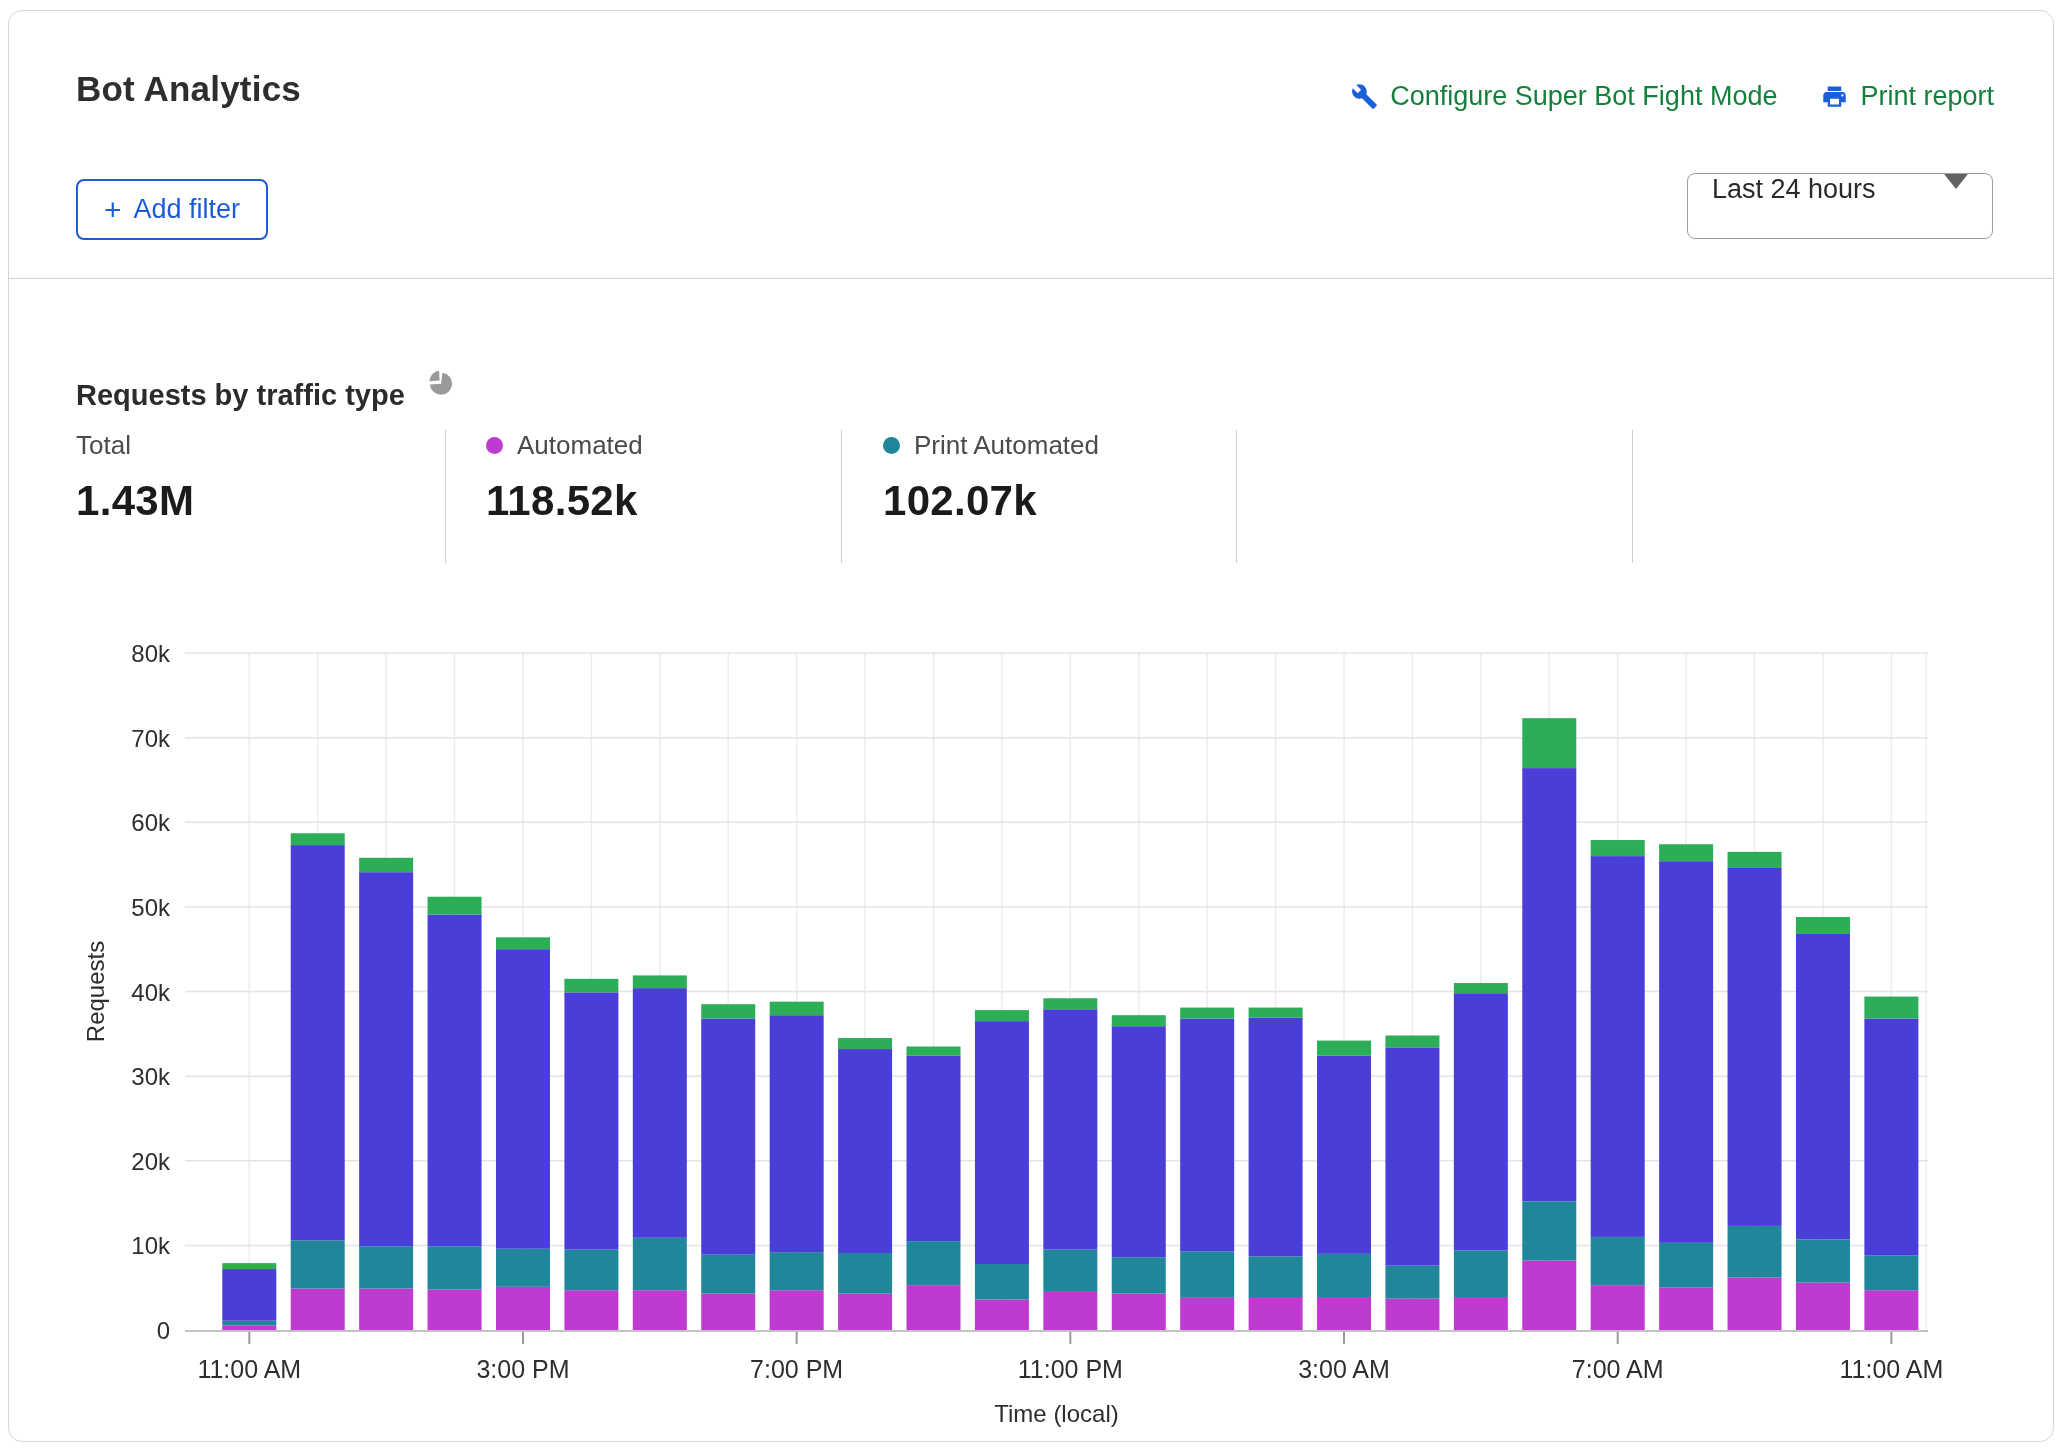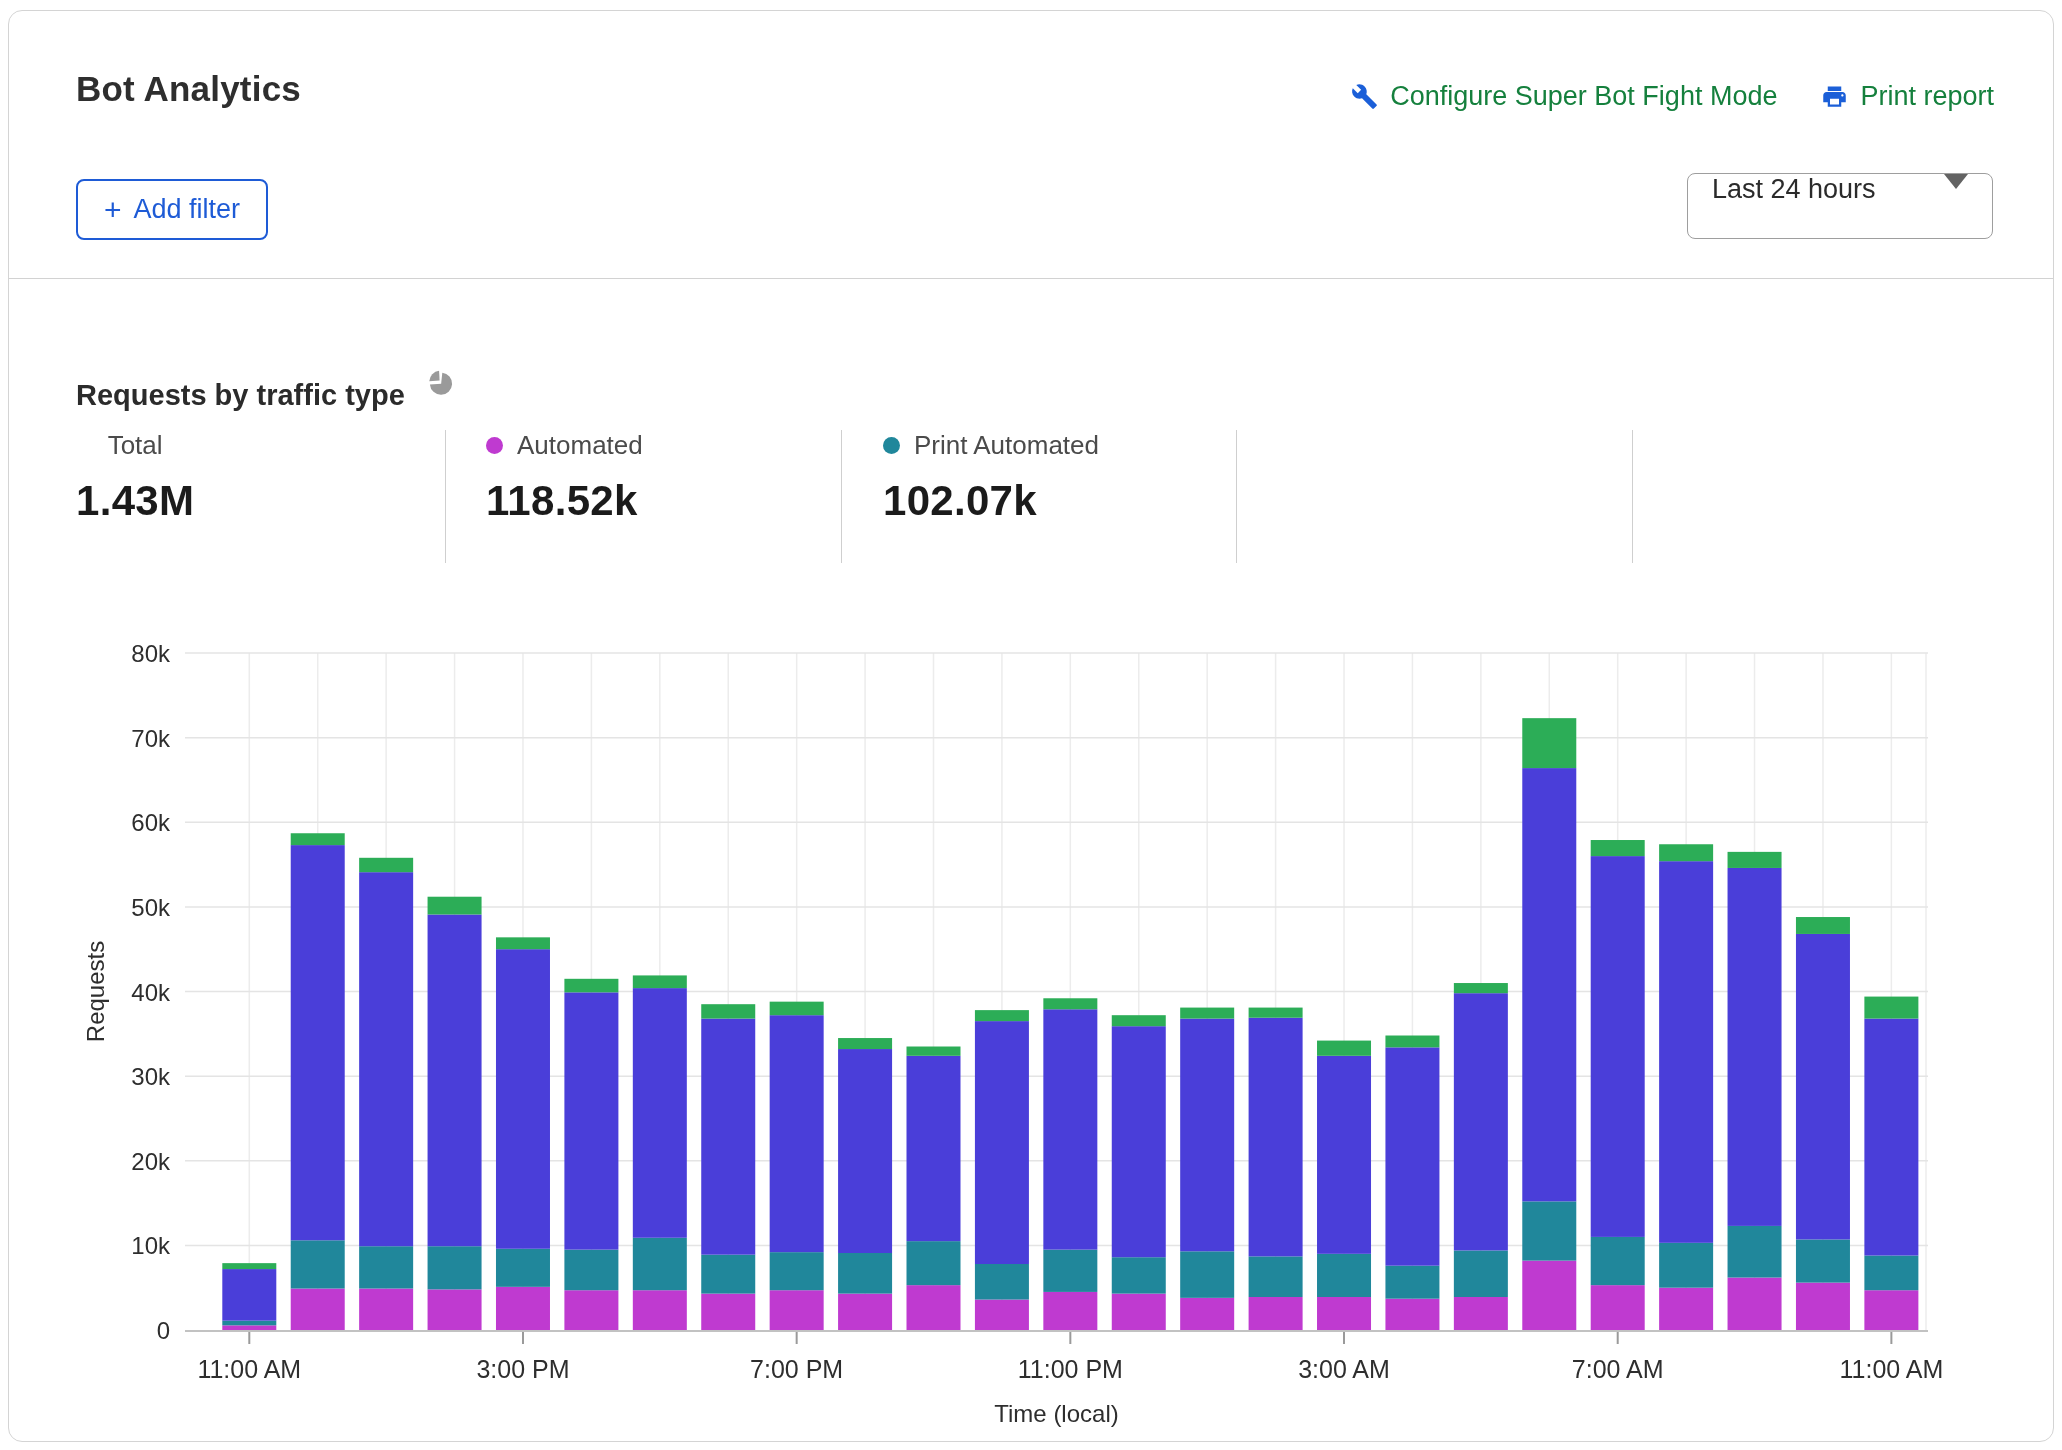--- a/index.html
+++ b/index.html
@@ -22,21 +22,21 @@
   .add-filter .plus { font-size:30px; font-weight:400; line-height:1; }
   .select-box { position:absolute; right:60px; top:162px; width:306px; height:66px;
     background:#fff; border:1px solid #9e9e9e; border-radius:8px; display:flex;
     align-items:flex-start; padding:0 24px; font-size:27px; color:#2b2b2b; cursor:pointer; }
   .select-box .caret { margin-left:auto; width:0; height:0; border-left:12px solid transparent;
     border-right:12px solid transparent; border-top:15px solid #636363; }
   .section-title-row { position:absolute; left:67px; top:348px; display:flex; align-items:center; gap:20px; }
   .section-title { font-size:29px; font-weight:700; color:#2b2b2b;margin-top:20px; }
   .stats { position:absolute; left:0; top:419px; right:0; height:135px; }
   .stat { position:absolute; top:0; }
-  .stat-label-row { display:flex; align-items:center; gap:14px; font-size:26px; color:#4b4b4b;justify-content:center; }
+  .stat-label-row { display:flex; align-items:center; gap:14px; font-size:26px; color:#4b4b4b; }
   .dot { width:17px; height:17px; border-radius:50%; flex:0 0 auto; }
   .stat-value { margin-top:16px; font-size:42px; font-weight:700; color:#1b1b1b; letter-spacing:0.3px; }
   .stat-divider { position:absolute; top:0; width:1px; height:133px; background:#cfcfcf; }
   .chart-wrap { position:absolute; left:0; top:620px; width:2062px; height:812px; }
   svg text { font-family:"Liberation Sans", sans-serif; }
 </style>
 </head>
 <body>
 
 <div class="page">

